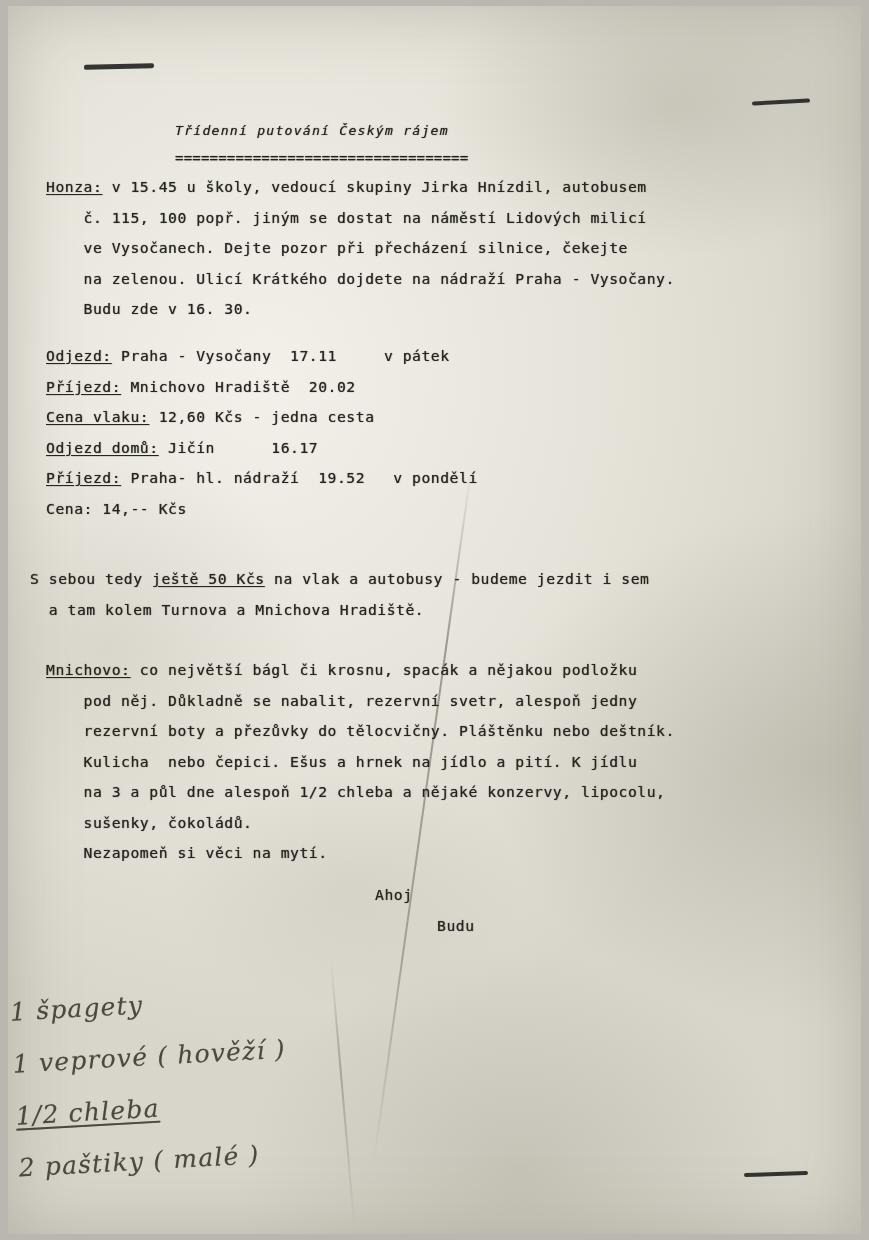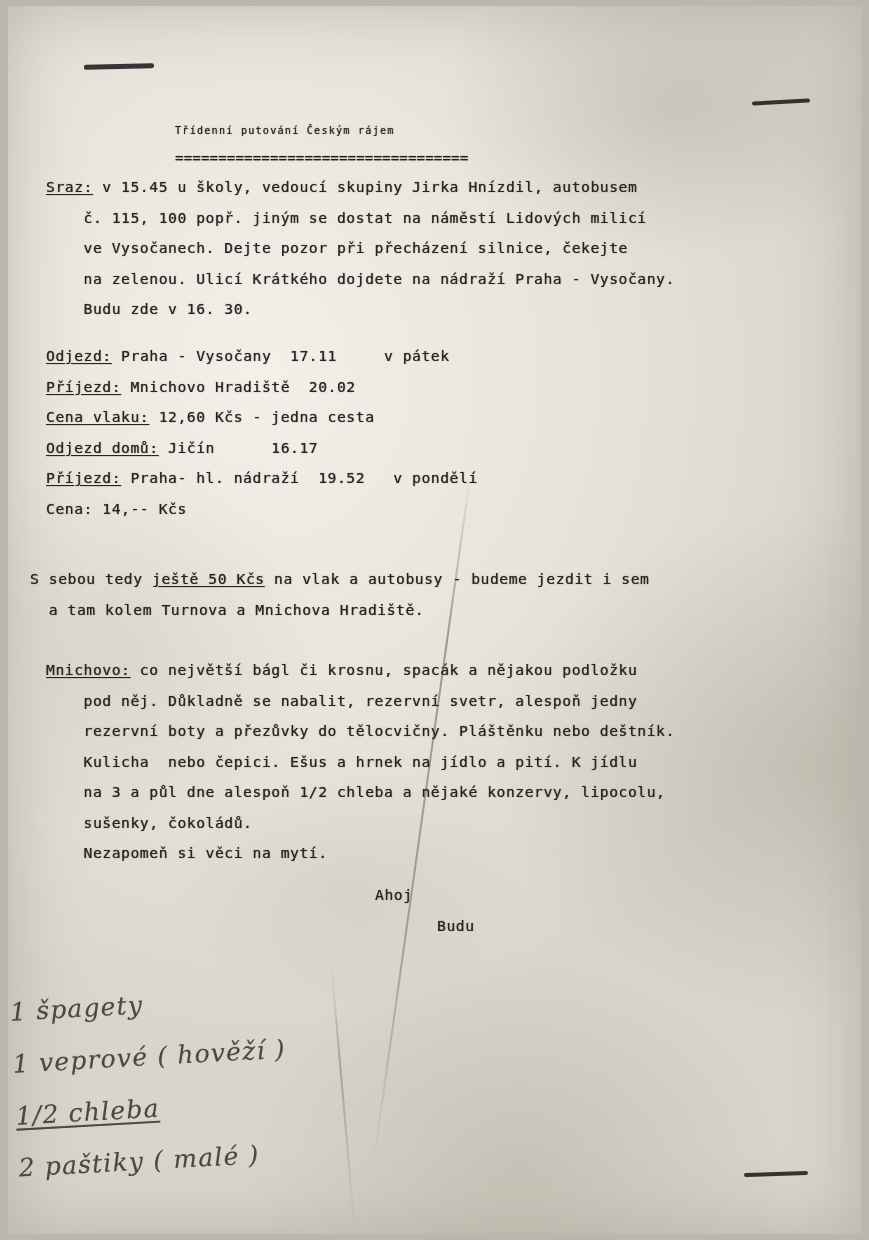--- a/index.html
+++ b/index.html
@@ -93,23 +93,24 @@
     line-height: 30.5px;
     letter-spacing: 0.6px;
     text-shadow: 0 0 1px rgba(40,38,32,0.55), 0.5px 0.4px 0.8px rgba(60,58,50,0.35);
   }
   .title-block {
     position: absolute;
     left: 175px;
     top: 116px;
   }
   .title {
-    font-size: 10px;
+    font-size: 13px;
     letter-spacing: 1.3px;
     white-space: pre;
+    font-style: italic;
   }
   .rule {
     font-size: 14px;
     letter-spacing: 0.2px;
     white-space: pre;
     margin-top: -4px;
     color: #1f1e19;
   }
 
   .para {
@@ -156,21 +157,21 @@
   <div class="mark m2"></div>
   <div class="mark m3"></div>
 
   <div class="typed">
 
     <div class="title-block">
       <div class="title">Třídenní putování Českým rájem</div>
       <div class="rule">==================================</div>
     </div>
 
-    <div class="para p-sraz"><span class="u">Sraz:</span><span> v 15.45 u školy, vedoucí skupiny Jirka Hnízdil, autobusem
+    <div class="para p-sraz"><span class="u">Honza:</span><span> v 15.45 u školy, vedoucí skupiny Jirka Hnízdil, autobusem
     č. 115, 100 popř. jiným se dostat na náměstí Lidových milicí
     ve Vysočanech. Dejte pozor při přecházení silnice, čekejte
     na zelenou. Ulicí Krátkého dojdete na nádraží Praha - Vysočany.
     Budu zde v 16. 30.</span></div>
 
     <div class="para p-times"><div><span class="u">Odjezd:</span><span> Praha - Vysočany  17.11     v pátek</span></div><div><span class="u">Příjezd:</span><span> Mnichovo Hradiště  20.02</span></div><div><span class="u">Cena vlaku:</span><span> 12,60 Kčs - jedna cesta</span></div><div><span class="u">Odjezd domů:</span><span> Jičín      16.17</span></div><div><span class="u">Příjezd:</span><span> Praha- hl. nádraží  19.52   v pondělí</span></div><div><span>Cena:</span><span> 14,-- Kčs</span></div></div>
 
     <div class="para p-sebou"><span>S sebou tedy </span><span class="u">ještě 50 Kčs</span><span> na vlak a autobusy - budeme jezdit i sem
   a tam kolem Turnova a Mnichova Hradiště.</span></div>
 

